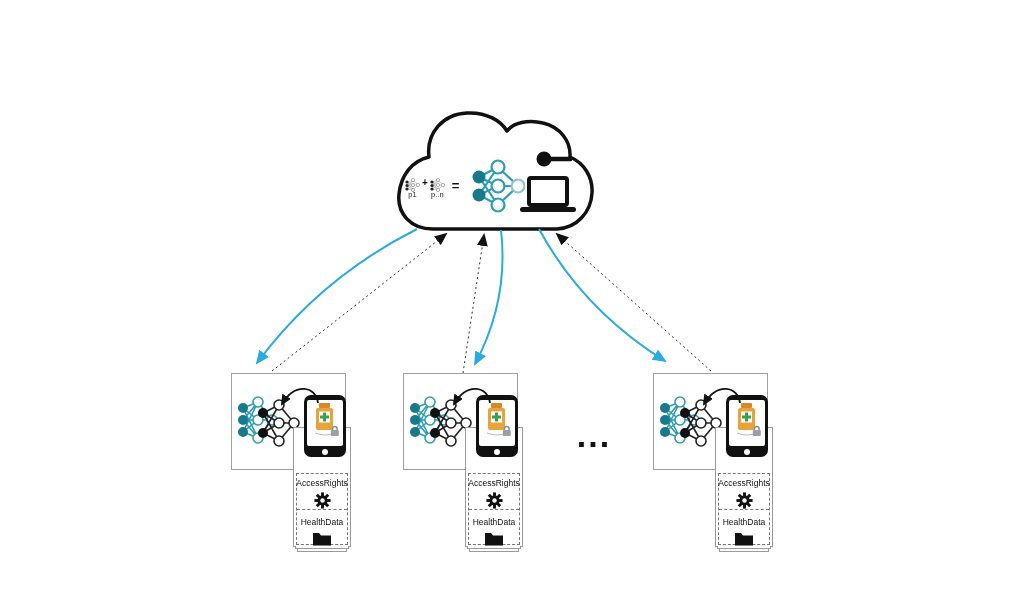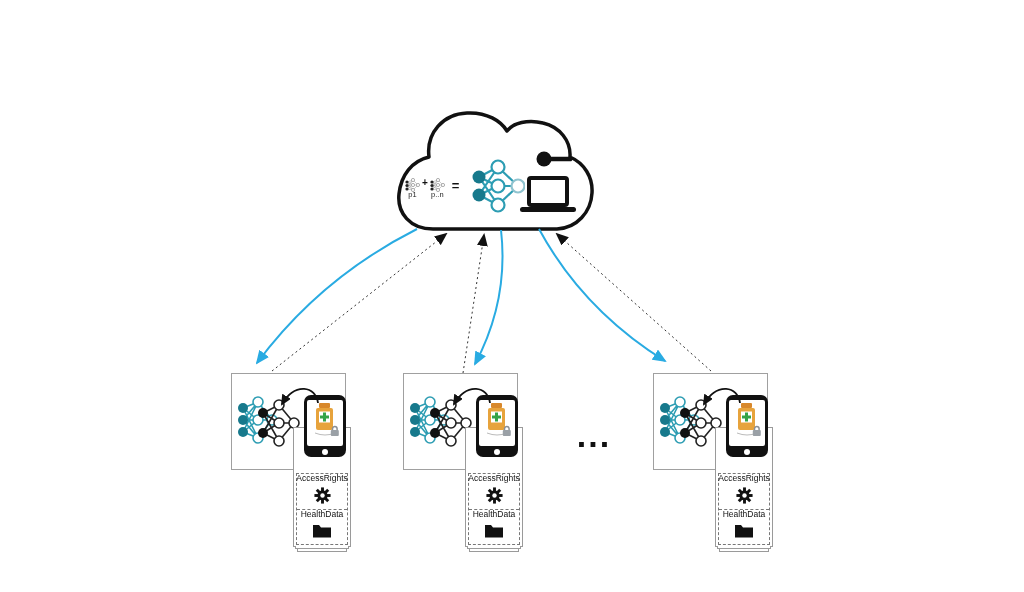--- a/index.html
+++ b/index.html
@@ -19,21 +19,21 @@
   .client{position:absolute;top:373px;width:115px;height:97px;z-index:2;}
   .client.c1{left:231px;}
   .client.c2{left:403px;}
   .client.c3{left:653px;}
   .client .box{position:absolute;inset:0;background:#fff;border:1px solid #a0a0a0;}
   .client .nn{position:absolute;left:5px;top:20px;}
 
   .databox{position:absolute;left:62px;top:54px;width:58px;height:127px;}
   .databox .outer{position:absolute;left:0;top:0;right:0;height:120px;background:#fff;border:1px solid #9a9a9a;box-sizing:border-box;}
   .databox .inner{position:absolute;left:3px;right:3px;top:46px;height:72px;border:1px dashed #777;box-sizing:border-box;background:#fff;}
-  .dsec{height:36px;box-sizing:border-box;display:flex;flex-direction:column;align-items:center;justify-content:flex-start;gap:4px;}
+  .dsec{height:36px;box-sizing:border-box;display:flex;flex-direction:column;align-items:center;justify-content:flex-end;gap:4px;}
   .dsec.first{border-bottom:1px dashed #777;}
   .dsec .dlbl{font-size:8.5px;line-height:1.1;color:#111;white-space:nowrap;}
   .stack1{position:absolute;left:2px;right:2px;top:119px;height:3px;background:#fff;border:1px solid #9a9a9a;border-top:none;box-sizing:border-box;}
   .stack2{position:absolute;left:4px;right:4px;top:122px;height:3px;background:#fff;border:1px solid #9a9a9a;border-top:none;box-sizing:border-box;}
 
   .phone{position:absolute;left:73px;top:22px;width:42px;height:62px;background:#111;border-radius:7px;}
   .phone .screen{position:absolute;left:3px;right:3px;top:5px;bottom:11px;background:#fff;border-radius:2px;overflow:hidden;}
   .phone .home{position:absolute;left:50%;bottom:2.5px;width:6px;height:6px;margin-left:-3px;background:#fff;border-radius:50%;}
   .arrow-overlay{position:absolute;left:0;top:0;pointer-events:none;}
 

